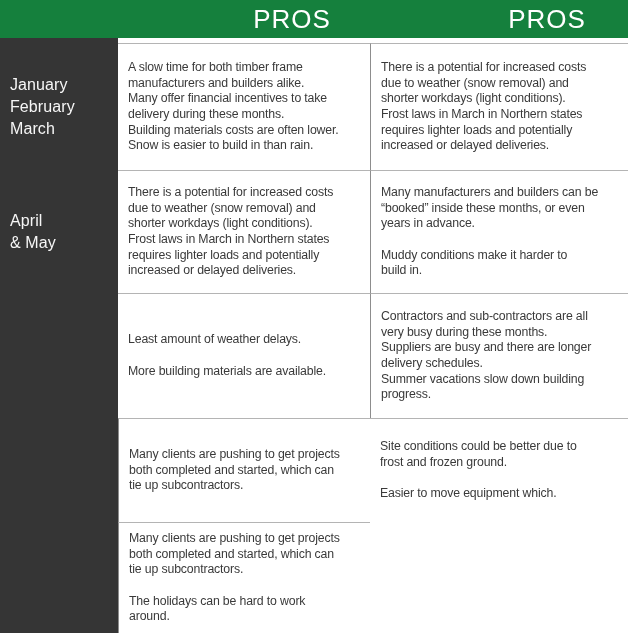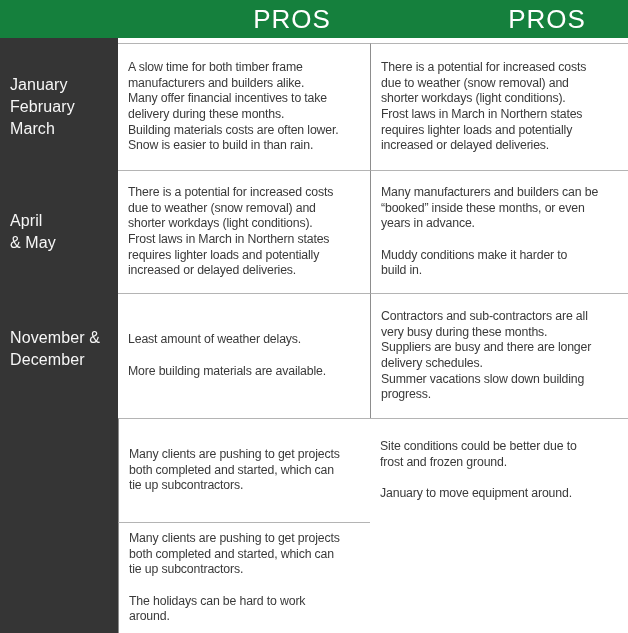--- a/index.html
+++ b/index.html
@@ -78,22 +78,20 @@
     <div class="header-cell pros">PROS</div>
     <div class="header-cell cons">PROS</div>
   </div>
 
   <div class="months-stack">
     <div class="month-block h1">January
 February
 March</div>
     <div class="month-block h2">April
 &amp; May</div>
-    <div class="month-block h5">November &amp;
-December</div>
   </div>
 
   <div class="cells">
     <div class="cell pros">
       <div class="cell-text">A slow time for both timber frame
 manufacturers and builders alike.
 Many offer financial incentives to take
 delivery during these months.
 Building materials costs are often lower.
 Snow is easier to build in than rain.</div>
@@ -141,21 +139,21 @@
     <div class="cell cons">
       <div class="cell-text">Many clients are pushing to get projects
 both completed and started, which can
 tie up subcontractors.</div>
     </div>
 
     <div class="cell pros">
       <div class="cell-text">Site conditions could be better due to
 frost and frozen ground.
 
-January to move equipment around.</div>
+Easier to move equipment which.</div>
     </div>
     <div class="cell cons">
       <div class="cell-text">Many clients are pushing to get projects
 both completed and started, which can
 tie up subcontractors.
 
 The holidays can be hard to work
 around.</div>
     </div>
   </div>

